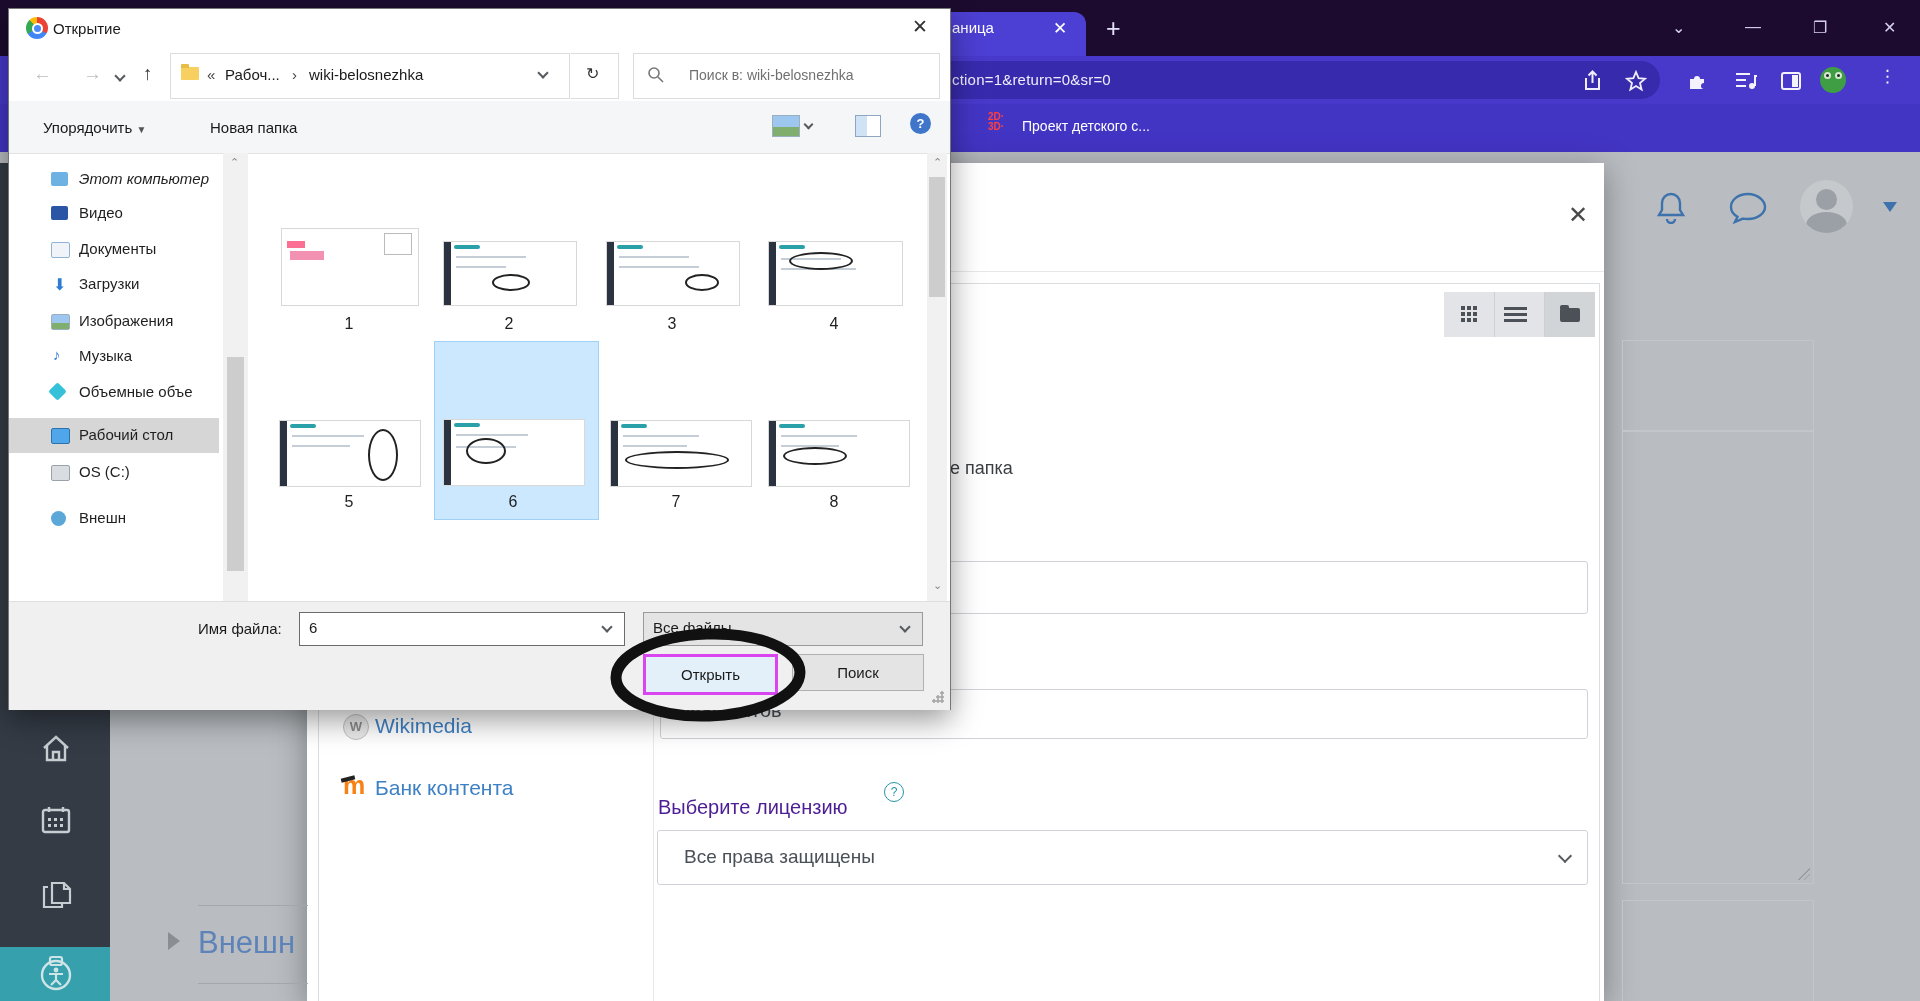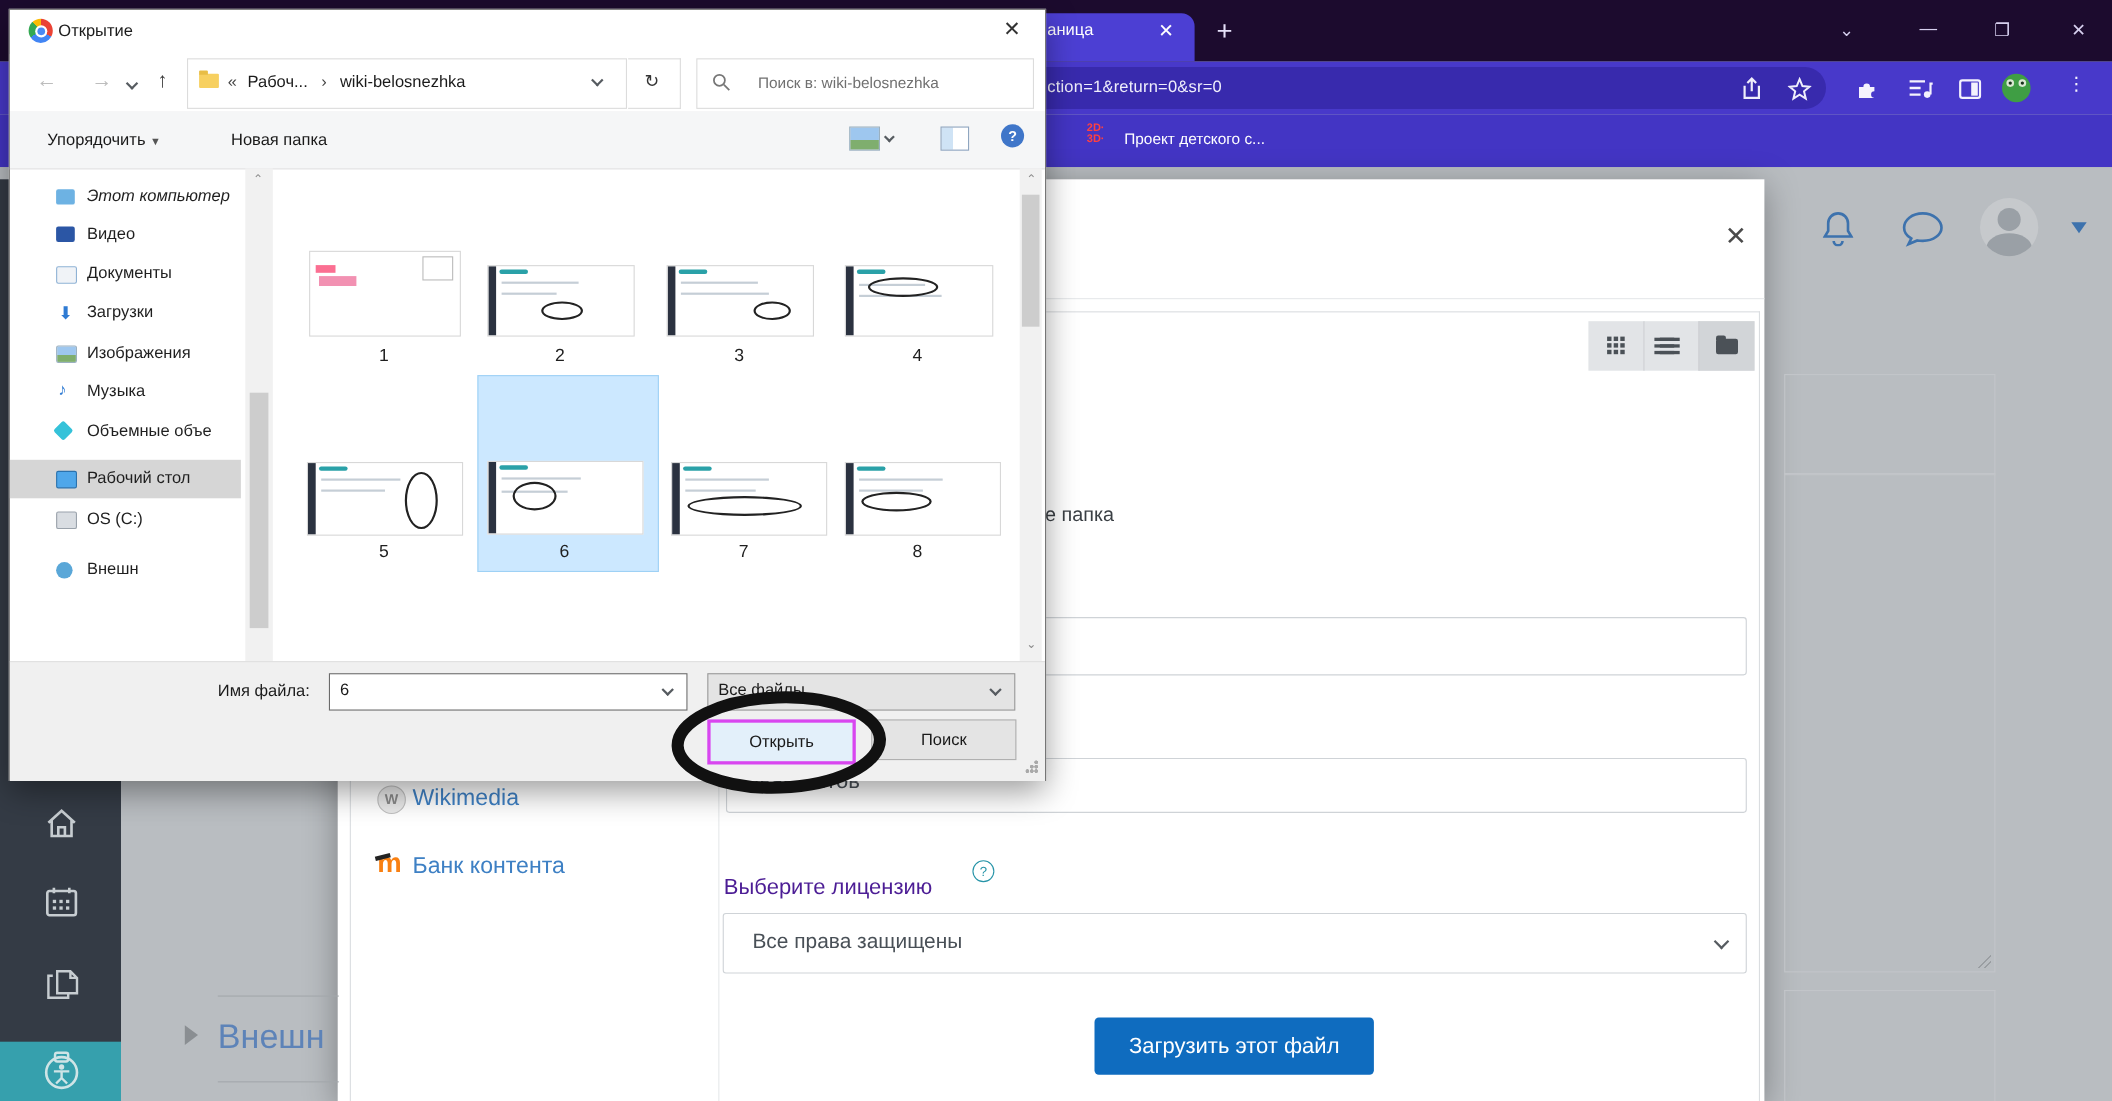--- a/index.html
+++ b/index.html
@@ -235,21 +235,20 @@
   <div class="abs attach-part">е папка</div>
   <div class="abs inp inp-top"></div>
   <div class="abs inp inp-author"></div>
   <div class="abs author-text">Иван Титов</div>
 
   <div class="abs lic-label">Выберите лицензию</div>
   <div class="abs help-circ">?</div>
   <div class="abs inp lic-select"></div>
   <div class="abs lic-value">Все права защищены</div>
   <i class="chev" style="left:1560px;top:851px;"></i>
-  <div class="abs upload-btn">Загрузить этот файл</div>
 
   <div class="abs wiki-ico">W</div>
   <div class="abs repo" style="left:375px;top:714px;">Wikimedia</div>
   <div class="abs moodle-m">m</div>
   <div class="abs repo" style="left:375px;top:776px;">Банк контента</div>
 
   <div class="abs sec-line" style="top:905px;"></div>
   <div class="abs sec-tri"></div>
   <div class="abs sec-heading">Внешн</div>
   <div class="abs sec-line" style="top:983px;"></div>

